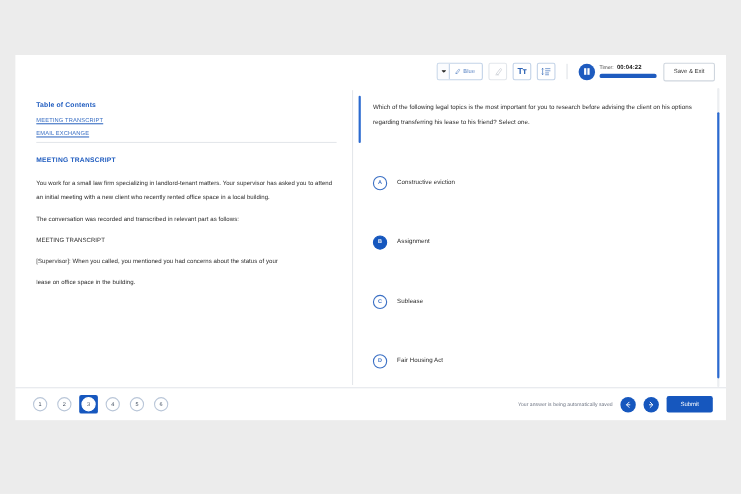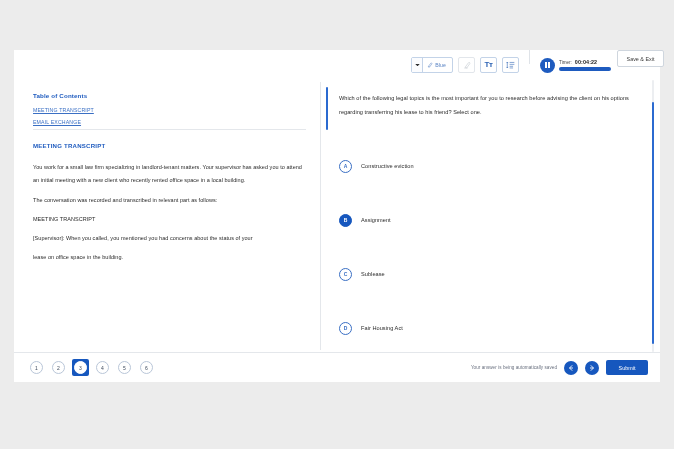--- a/index.html
+++ b/index.html
@@ -26,24 +26,24 @@
     background: #ffffff;
   }
 
   
   .toolbar {
     position: absolute;
     left: 0; top: 0;
     width: 100%;
     height: 30px;
     display: flex;
+    align-items: center;
     justify-content: flex-end;
     padding-right: 10px;
     gap: 6px;
-    margin-left: 14px;
   }
 
   .tool-group { display: flex; align-items: center; gap: 5px; }
 
   .highlight-combo {
     display: flex;
     align-items: stretch;
     height: 16px;
     border: 1px solid #c3d3e8;
     border-radius: 2px;

